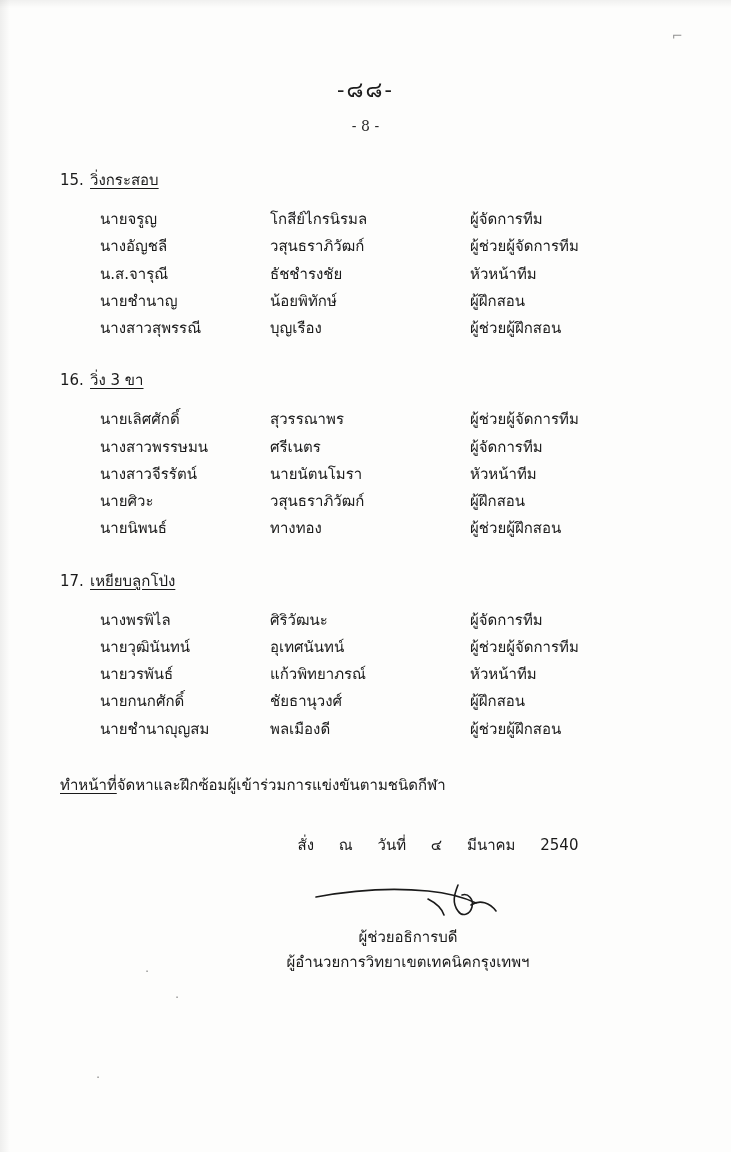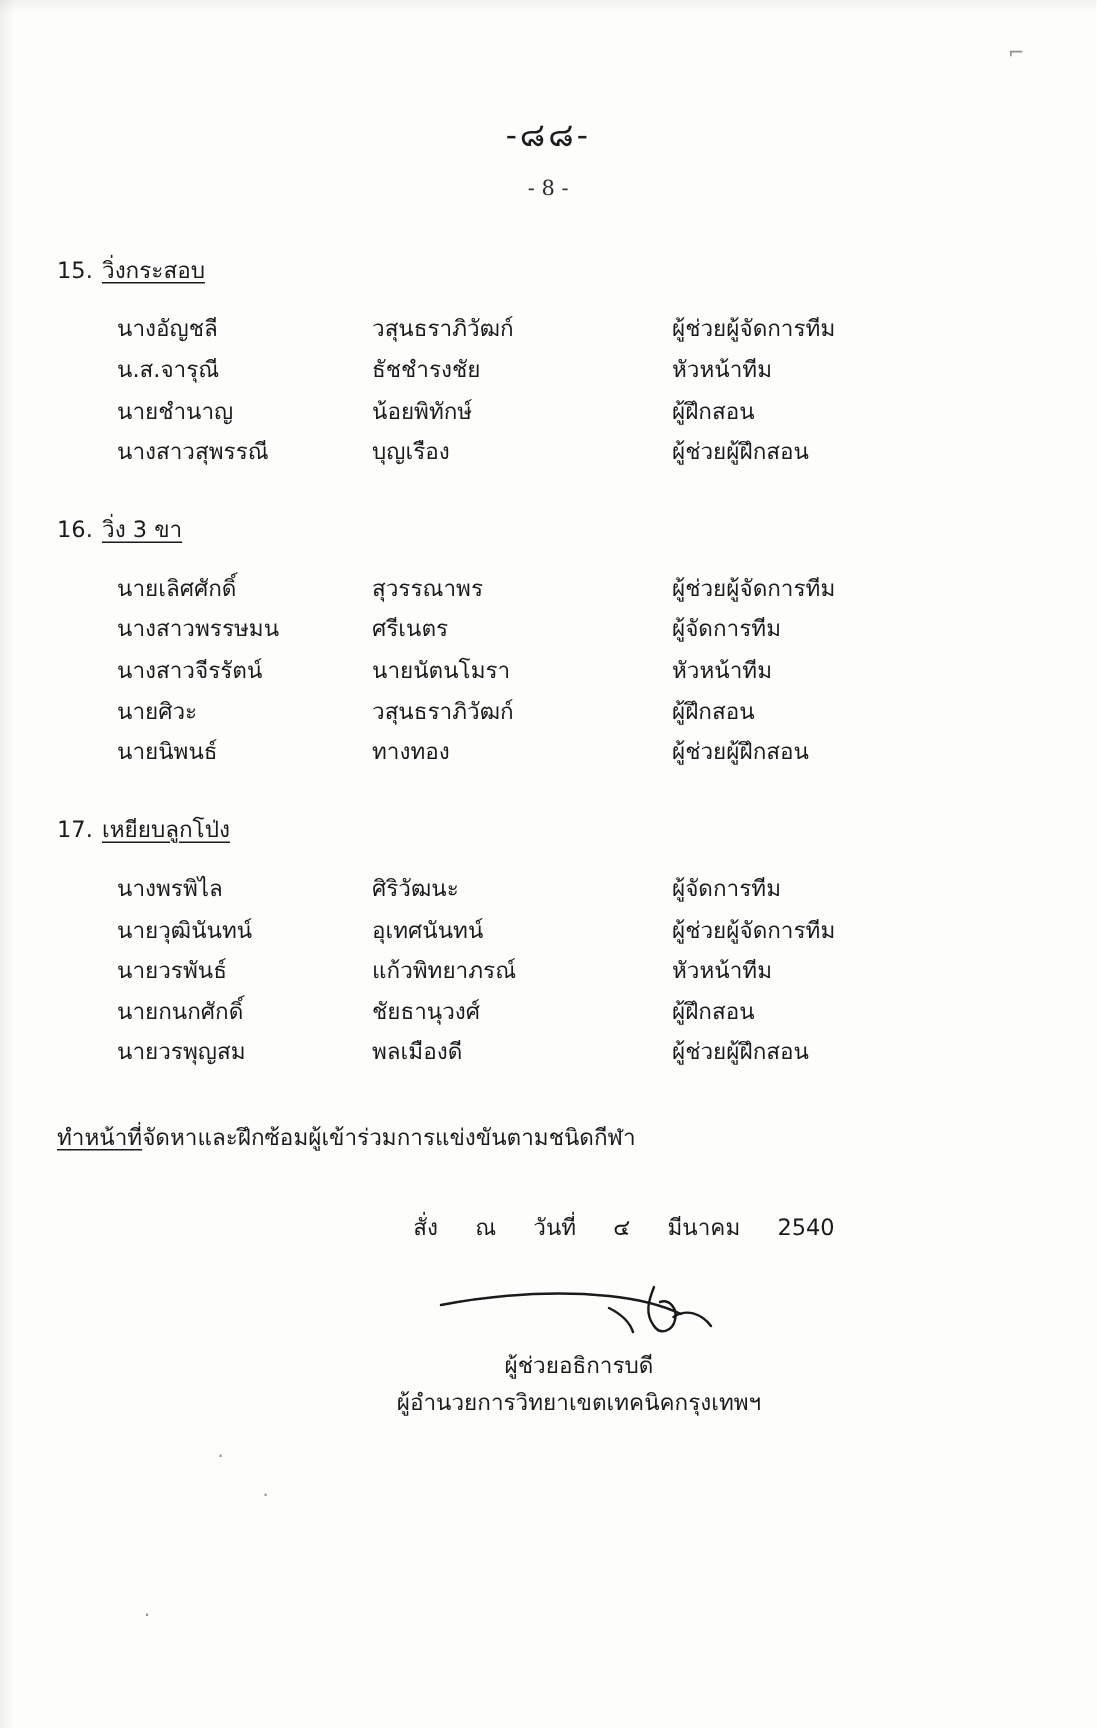--- a/index.html
+++ b/index.html
@@ -38,21 +38,21 @@
     left: 0;
     width: 731px;
     text-align: center;
     font-family: "DejaVu Serif", "Liberation Serif", serif;
     font-size: 14px;
     color: #2a2a2a;
   }
   .content {
     position: absolute;
     top: 168px;
-    left: 36px;
+    left: 58px;
     width: 650px;
   }
   .section {
     margin-bottom: 26px;
   }
   .section-head {
     font-size: 15px;
     margin-left: 2px;
     margin-bottom: 14px;
     white-space: nowrap;
@@ -151,20 +151,25 @@
 
   <div class="content">
 
     <div class="section">
       <div class="section-head">
         <span class="section-num">15.</span><span class="section-title">วิ่งกระสอบ</span>
       </div>
       <table class="roster">
         <tbody>
           <tr>
+            <td class="col-name">นายจรูญ</td>
+            <td class="col-surname">โกสีย์ไกรนิรมล</td>
+            <td class="col-role">ผู้จัดการทีม</td>
+          </tr>
+          <tr>
             <td class="col-name">นางอัญชลี</td>
             <td class="col-surname">วสุนธราภิวัฒก์</td>
             <td class="col-role">ผู้ช่วยผู้จัดการทีม</td>
           </tr>
           <tr>
             <td class="col-name">น.ส.จารุณี</td>
             <td class="col-surname">ธัชชำรงชัย</td>
             <td class="col-role">หัวหน้าทีม</td>
           </tr>
           <tr>
@@ -236,21 +241,21 @@
             <td class="col-name">นายวรพันธ์</td>
             <td class="col-surname">แก้วพิทยาภรณ์</td>
             <td class="col-role">หัวหน้าทีม</td>
           </tr>
           <tr>
             <td class="col-name">นายกนกศักดิ์</td>
             <td class="col-surname">ชัยธานุวงศ์</td>
             <td class="col-role">ผู้ฝึกสอน</td>
           </tr>
           <tr>
-            <td class="col-name">นายวรพุญสม</td>
+            <td class="col-name">นายชำนาญุญสม</td>
             <td class="col-surname">พลเมืองดี</td>
             <td class="col-role">ผู้ช่วยผู้ฝึกสอน</td>
           </tr>
         </tbody>
       </table>
     </div>
 
     <div class="note-line">
       <span class="note-label">ทำหน้าที่</span><span>จัดหาและฝึกซ้อมผู้เข้าร่วมการแข่งขันตามชนิดกีฬา</span>
     </div>

